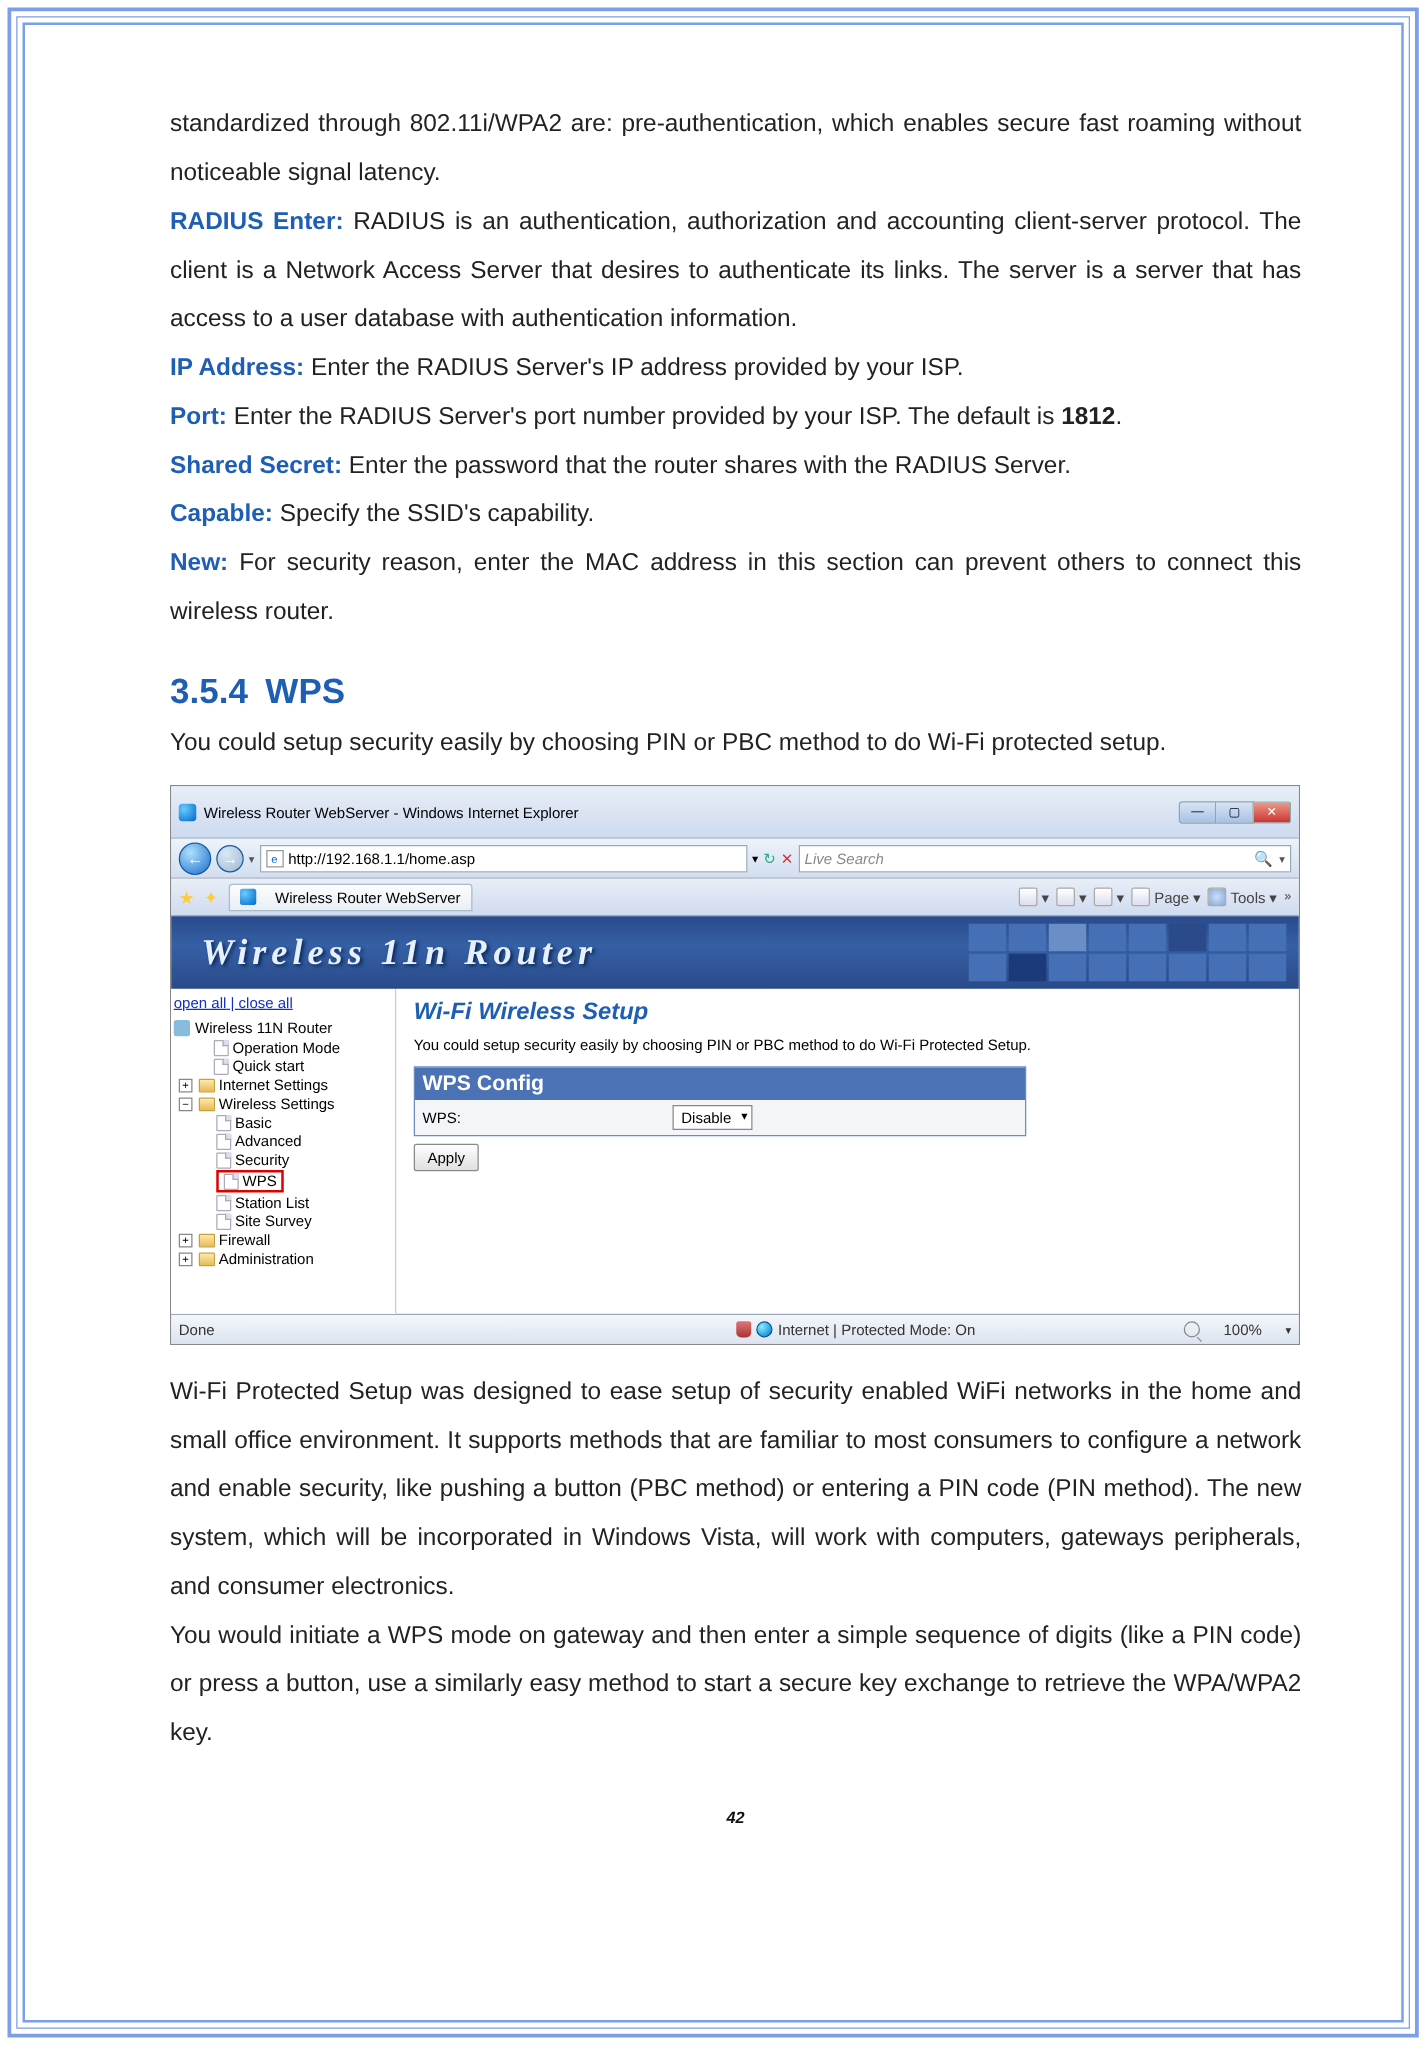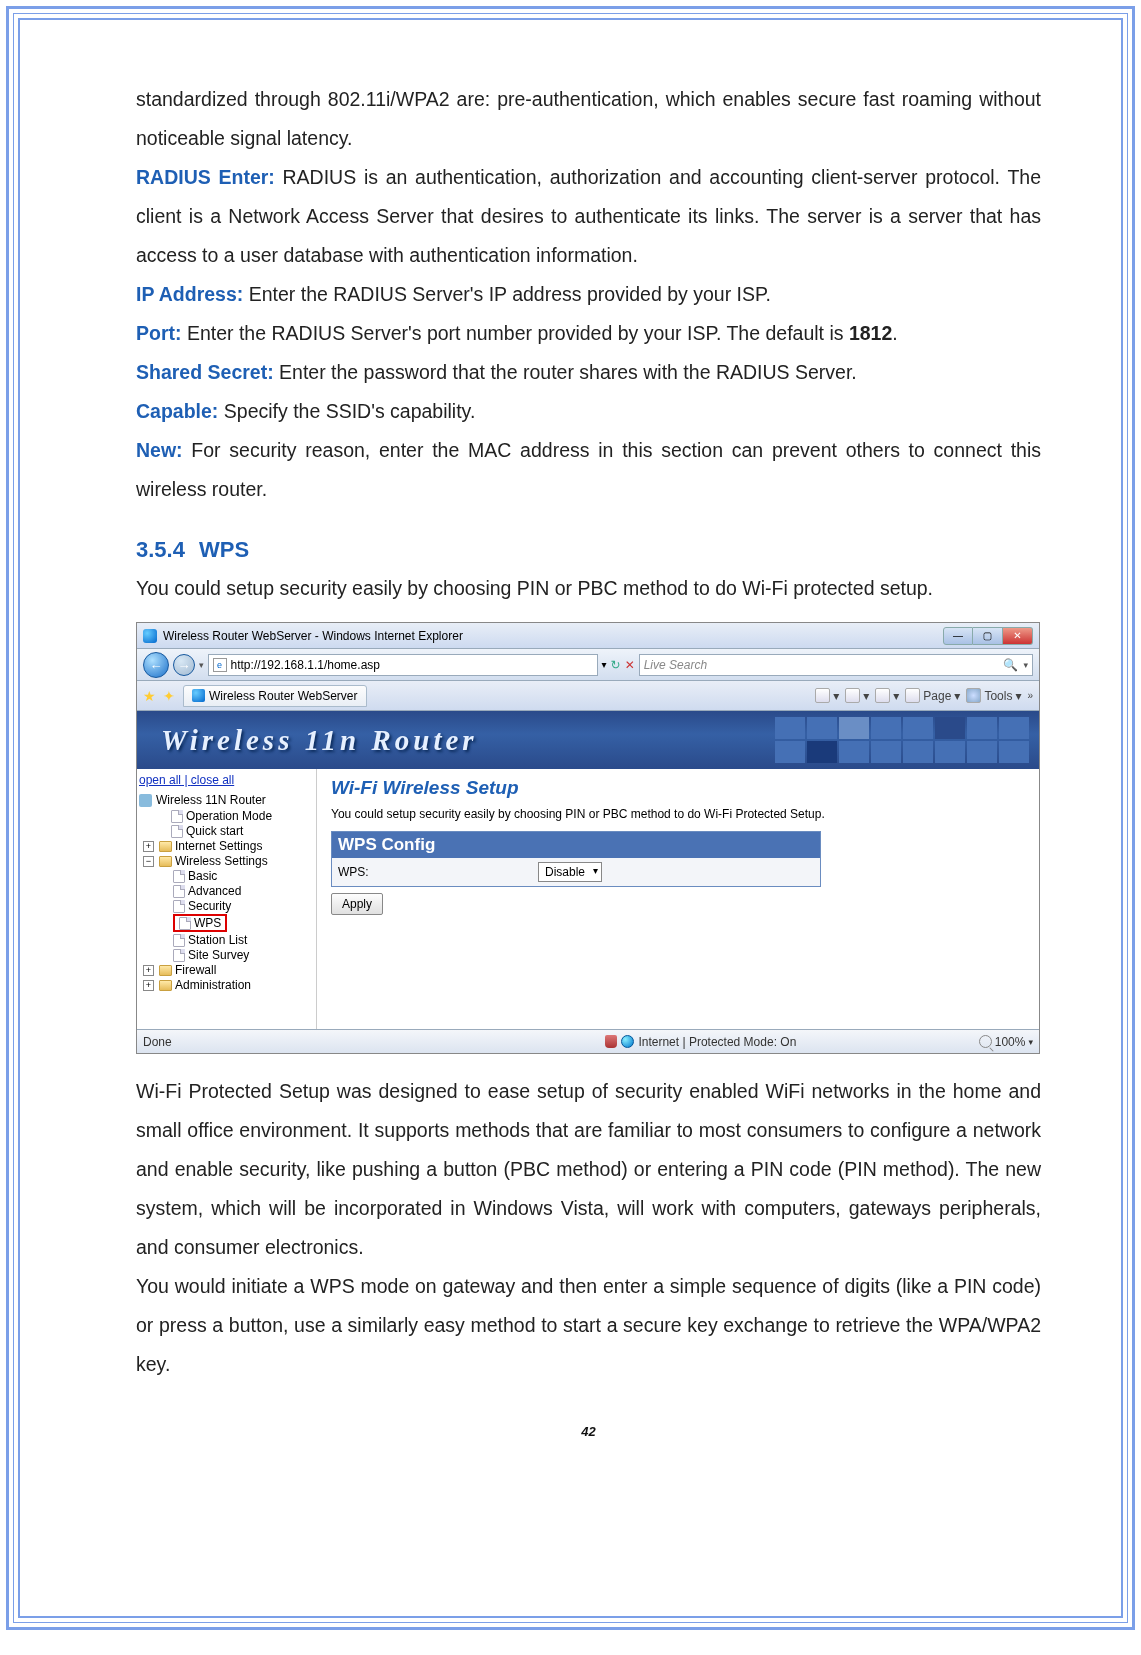--- a/index.html
+++ b/index.html
@@ -2,41 +2,41 @@
 <html><head>
 <meta charset="utf-8">
 <style>
 *{box-sizing:border-box;margin:0;padding:0}
 body{background:#fff;width:1141px;margin:0 auto;font-family:Arial,Helvetica,sans-serif}
 .outer-border{border:3px solid #7b9fe8;padding:4px;margin:6px}
 .mid-border{border:1px solid #7b9fe8;padding:4px}
 .inner-border{border:2px solid #7b9fe8;padding:60px 80px 40px 116px;min-height:1600px;position:relative}
 .body-text{font-size:19.5px;color:#222;line-height:2;text-align:justify}
 .label{color:#1e5fb4;font-weight:bold}
-.section-heading{color:#1e5fb4;font-weight:bold;font-size:22px;margin-top:28px;margin-bottom:6px}
+.section-heading{color:#1e5fb4;font-weight:bold;font-size:28px;margin-top:28px;margin-bottom:6px}
 .section-num{margin-right:14px}
 .page-num{text-align:center;font-style:italic;font-weight:bold;font-size:13px;margin-top:40px;color:#111}
 .screenshot{border:1px solid #888;margin:14px 0 18px 0;width:904px;font-family:"Segoe UI",Tahoma,sans-serif;font-size:12px;color:#000;background:#f4f4f4}
-.ie-titlebar{background:linear-gradient(#e8eef7,#cddaf0);height:26px;display:flex;align-items:center;padding:0 6px;justify-content:space-between;border-bottom:1px solid #9ab}
+.ie-titlebar{background:linear-gradient(#e8eef7,#cddaf0);height:42px;display:flex;align-items:center;padding:0 6px;justify-content:space-between;border-bottom:1px solid #9ab}
 .ie-titlebar-left{display:flex;align-items:center;gap:6px}
 .ie-title-icon{width:14px;height:14px;background:radial-gradient(circle at 30% 30%,#6cf,#06c);border-radius:3px}
 .win-btns{display:flex;gap:0}
 .win-btn{width:30px;height:18px;background:linear-gradient(#d7e4f5,#a9c1e5);border:1px solid #8aa;font-size:10px;display:flex;align-items:center;justify-content:center;border-left:none}
 .win-btn:first-child{border-left:1px solid #8aa;border-radius:3px 0 0 3px}
 .win-btn.close{background:linear-gradient(#e98,#c33);color:#fff;border-radius:0 3px 3px 0}
 .ie-addrbar{background:linear-gradient(#eef3fa,#d2deef);height:32px;display:flex;align-items:center;padding:0 6px;gap:4px;border-bottom:1px solid #9ab}
 .nav-btn{width:26px;height:26px;border-radius:50%;background:radial-gradient(circle at 35% 30%,#aee0ff,#1a6fc9);border:1px solid #16589e;display:flex;align-items:center;justify-content:center;color:#fff;font-size:13px}
 .nav-btn.fwd{width:22px;height:22px;background:radial-gradient(circle at 35% 30%,#d8e8f5,#a0b8d0)}
 .addr-input{flex:0 0 390px;height:22px;background:#fff;border:1px solid #9ab;display:flex;align-items:center;padding:0 4px;gap:4px}
 .addr-icon{width:14px;height:14px;background:#fff;border:1px solid #999;display:flex;align-items:center;justify-content:center;font-size:9px;color:#06c}
 .search-box{flex:1;height:22px;background:#fff;border:1px solid #9ab;display:flex;align-items:center;padding:0 4px;color:#888;font-style:italic}
 .search-go{width:20px;color:#2a7;margin-left:auto;font-style:normal}
 .ie-tabbar{background:linear-gradient(#e9eef7,#cfdbef);height:30px;display:flex;align-items:center;padding:0 6px;gap:4px;border-bottom:1px solid #9ab}
 .fav-star{width:16px;height:16px;color:#fc3;font-size:14px}
-.ie-tab{background:linear-gradient(#fdfdfd,#e9eef5);border:1px solid #abc;padding:3px 8px;display:flex;align-items:flex-start;gap:4px;border-radius:3px 3px 0 0}
+.ie-tab{background:linear-gradient(#fdfdfd,#e9eef5);border:1px solid #abc;padding:3px 8px;display:flex;align-items:flex-start;gap:15px;border-radius:3px 3px 0 0}
 .tabicon{width:13px;height:13px;background:radial-gradient(circle at 30% 30%,#6cf,#06c);border-radius:2px}
 .ie-toolbar-right{margin-left:auto;display:flex;align-items:center;gap:6px;color:#444}
 .tool-item{display:flex;align-items:center;gap:3px}
 .sm-icon{width:15px;height:15px;border:1px solid #aaa;background:linear-gradient(#fff,#dde);border-radius:2px}
 .banner{background:linear-gradient(#2a4a8a,#3560a5 40%,#2a4a8a);height:58px;position:relative;overflow:hidden;display:flex;align-items:center}
 .banner-text{color:#e6f0ff;font-family:Georgia,serif;font-size:29px;font-weight:bold;letter-spacing:4px;padding-left:24px;text-shadow:2px 2px 3px #0a2a5a;font-style:italic}
 .banner-blocks{position:absolute;right:10px;top:6px;display:grid;grid-template-columns:repeat(8,30px);grid-template-rows:repeat(2,22px);gap:2px}
 .banner-blocks span{background:#4570b5}
 .banner-blocks span:nth-child(3){background:#6a8ec5}
 .banner-blocks span:nth-child(6){background:#2a4a8a}
@@ -61,21 +61,21 @@
 .config-row{display:flex;padding:4px 6px;align-items:center;background:#f3f5f9;font-size:12px}
 .config-row>div:first-child{width:200px}
 .dd{background:#fff;border:1px solid #888;padding:2px 16px 2px 6px;font-size:12px;position:relative}
 .dd::after{content:"▾";position:absolute;right:3px;top:2px;font-size:10px}
 .btn{background:linear-gradient(#fdfdfd,#e0e0e0);border:1px solid #888;padding:3px 10px;font-size:12px;margin-top:6px;border-radius:2px;display:inline-block}
 .statusbar{border-top:1px solid #9ab;height:24px;background:linear-gradient(#f4f6fa,#dce4f0);display:flex;align-items:center;font-size:12px;color:#333;padding:0 6px}
 .status-left{flex:0 0 280px}
 .status-mid{flex:1;display:flex;align-items:center;gap:4px;justify-content:center}
 .globe{width:13px;height:13px;border-radius:50%;background:radial-gradient(circle at 30% 30%,#8ef,#07c);border:1px solid #059}
 .shield{width:12px;height:13px;background:linear-gradient(#d77,#a33);border-radius:2px 2px 4px 4px}
-.status-right{display:flex;align-items:center;gap:3px}
+.status-right{display:flex;align-items:center;gap:19px}
 .zoom-ico{width:13px;height:13px;border:1px solid #888;border-radius:50%;position:relative}
 .zoom-ico::after{content:"";position:absolute;right:-3px;bottom:-3px;width:5px;height:1px;background:#888;transform:rotate(45deg)}
 </style>
 </head>
 <body>
 
 <div class="outer-border">
     <div class="mid-border">
       <div class="inner-border">
 

